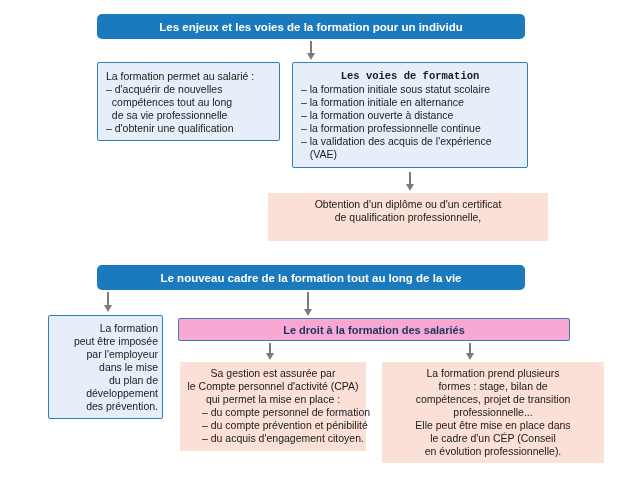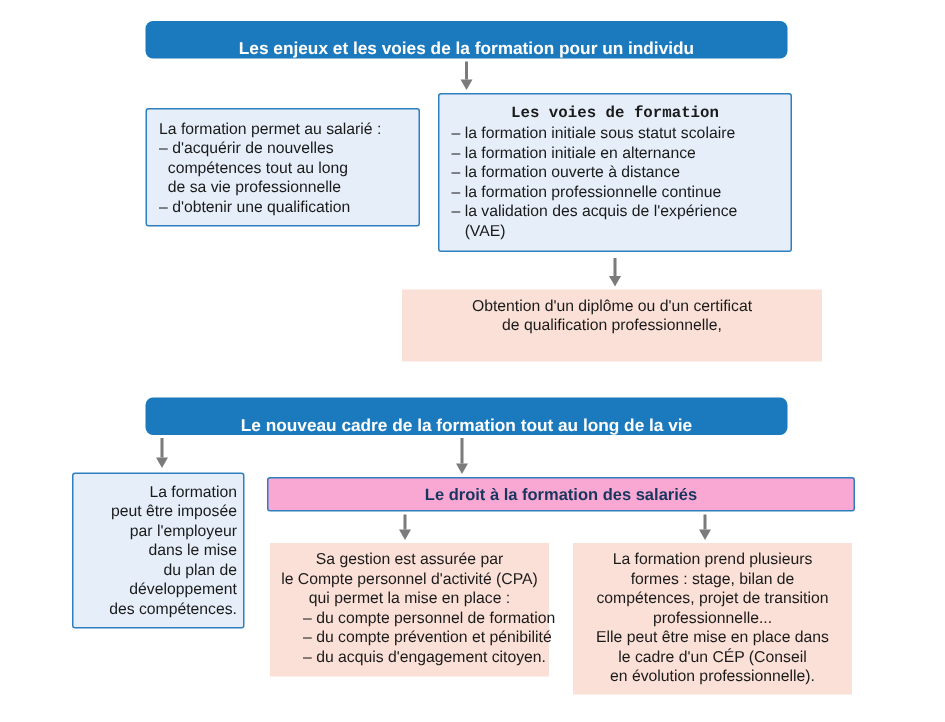--- a/index.html
+++ b/index.html
@@ -4,21 +4,21 @@
 <style>
   * { margin:0; padding:0; box-sizing:border-box; }
   html,body { background:#ffffff; }
   body { font-family:"Liberation Sans", sans-serif; }
   .canvas {
     position:relative; width:630px; height:481px; background:#ffffff;
     color:#1a1a1a; font-size:10.5px; overflow:hidden;
   }
   .hdr {
     position:absolute; background:#1b79bd; color:#ffffff; font-weight:bold;
-    font-size:11.5px; display:flex; align-items:flex-end; justify-content:center;
+    font-size:11.5px; display:flex; align-items:center; justify-content:center;
     border-radius:5px; text-align:center;
   }
   .bluebox {
     position:absolute; background:#e6eff9; border:1px solid #2e7fbe;
     border-radius:2px; padding:7px 8px; line-height:13px;
   }
   .pinkbox {
     position:absolute; background:#fbe0d7; padding:5px 6px;
     line-height:13px; text-align:center;
   }
@@ -49,21 +49,21 @@
 
   <div class="hdr" style="left:97px; top:14px; width:428px; height:25px;">
     <span>Les enjeux et les voies de la formation pour un individu</span>
   </div>
 
   <div class="arrow" style="left:306px; top:41px; height:19px;">
     <div class="stem"></div>
     <div class="head"></div>
   </div>
 
-  <div class="bluebox" style="left:97px; top:72px; width:183px; height:79px;">
+  <div class="bluebox" style="left:97px; top:62px; width:183px; height:79px;">
     <div>
         <div class="line">La formation permet au salarié :</div>
         <div class="line">– d'acquérir de nouvelles</div>
         <div class="line">  compétences tout au long</div>
         <div class="line">  de sa vie professionnelle</div>
         <div class="line">– d'obtenir une qualification</div>
       </div>
   </div>
 
   <div class="bluebox" style="left:292px; top:62px; width:236px; height:106px;">
@@ -105,21 +105,21 @@
   </div>
 
   <div class="bluebox center-text" style="left:48px; top:315px; width:115px; height:104px; padding:6px 4px;text-align:right;">
     <div>
         <div class="line">La formation</div>
         <div class="line">peut être imposée</div>
         <div class="line">par l'employeur</div>
         <div class="line">dans le mise</div>
         <div class="line">du plan de</div>
         <div class="line">développement</div>
-        <div class="line">des compétences.</div>
+        <div class="line">des prévention.</div>
       </div>
   </div>
 
   <div class="bar" style="left:178px; top:318px; width:392px; height:23px;">
     <span>Le droit à la formation des salariés</span>
   </div>
 
   <div class="arrow" style="left:265px; top:343px; height:17px;">
     <div class="stem"></div>
     <div class="head"></div>
@@ -136,21 +136,21 @@
         <div class="line">le Compte personnel d'activité (CPA)</div>
         <div class="line">qui permet la mise en place :</div>
       </div>
     <div class="leftlines">
         <div class="line">– du compte personnel de formation</div>
         <div class="line">– du compte prévention et pénibilité</div>
         <div class="line">– du acquis d'engagement citoyen.</div>
       </div>
   </div>
 
-  <div class="pinkbox" style="left:382px; top:362px; width:186px; height:101px;">
+  <div class="pinkbox" style="left:382px; top:362px; width:222px; height:101px;">
     <div>
         <div class="line">La formation prend plusieurs</div>
         <div class="line">formes : stage, bilan de</div>
         <div class="line">compétences, projet de transition</div>
         <div class="line">professionnelle...</div>
         <div class="line">Elle peut être mise en place dans</div>
         <div class="line">le cadre d'un CÉP (Conseil</div>
         <div class="line">en évolution professionnelle).</div>
       </div>
   </div>

